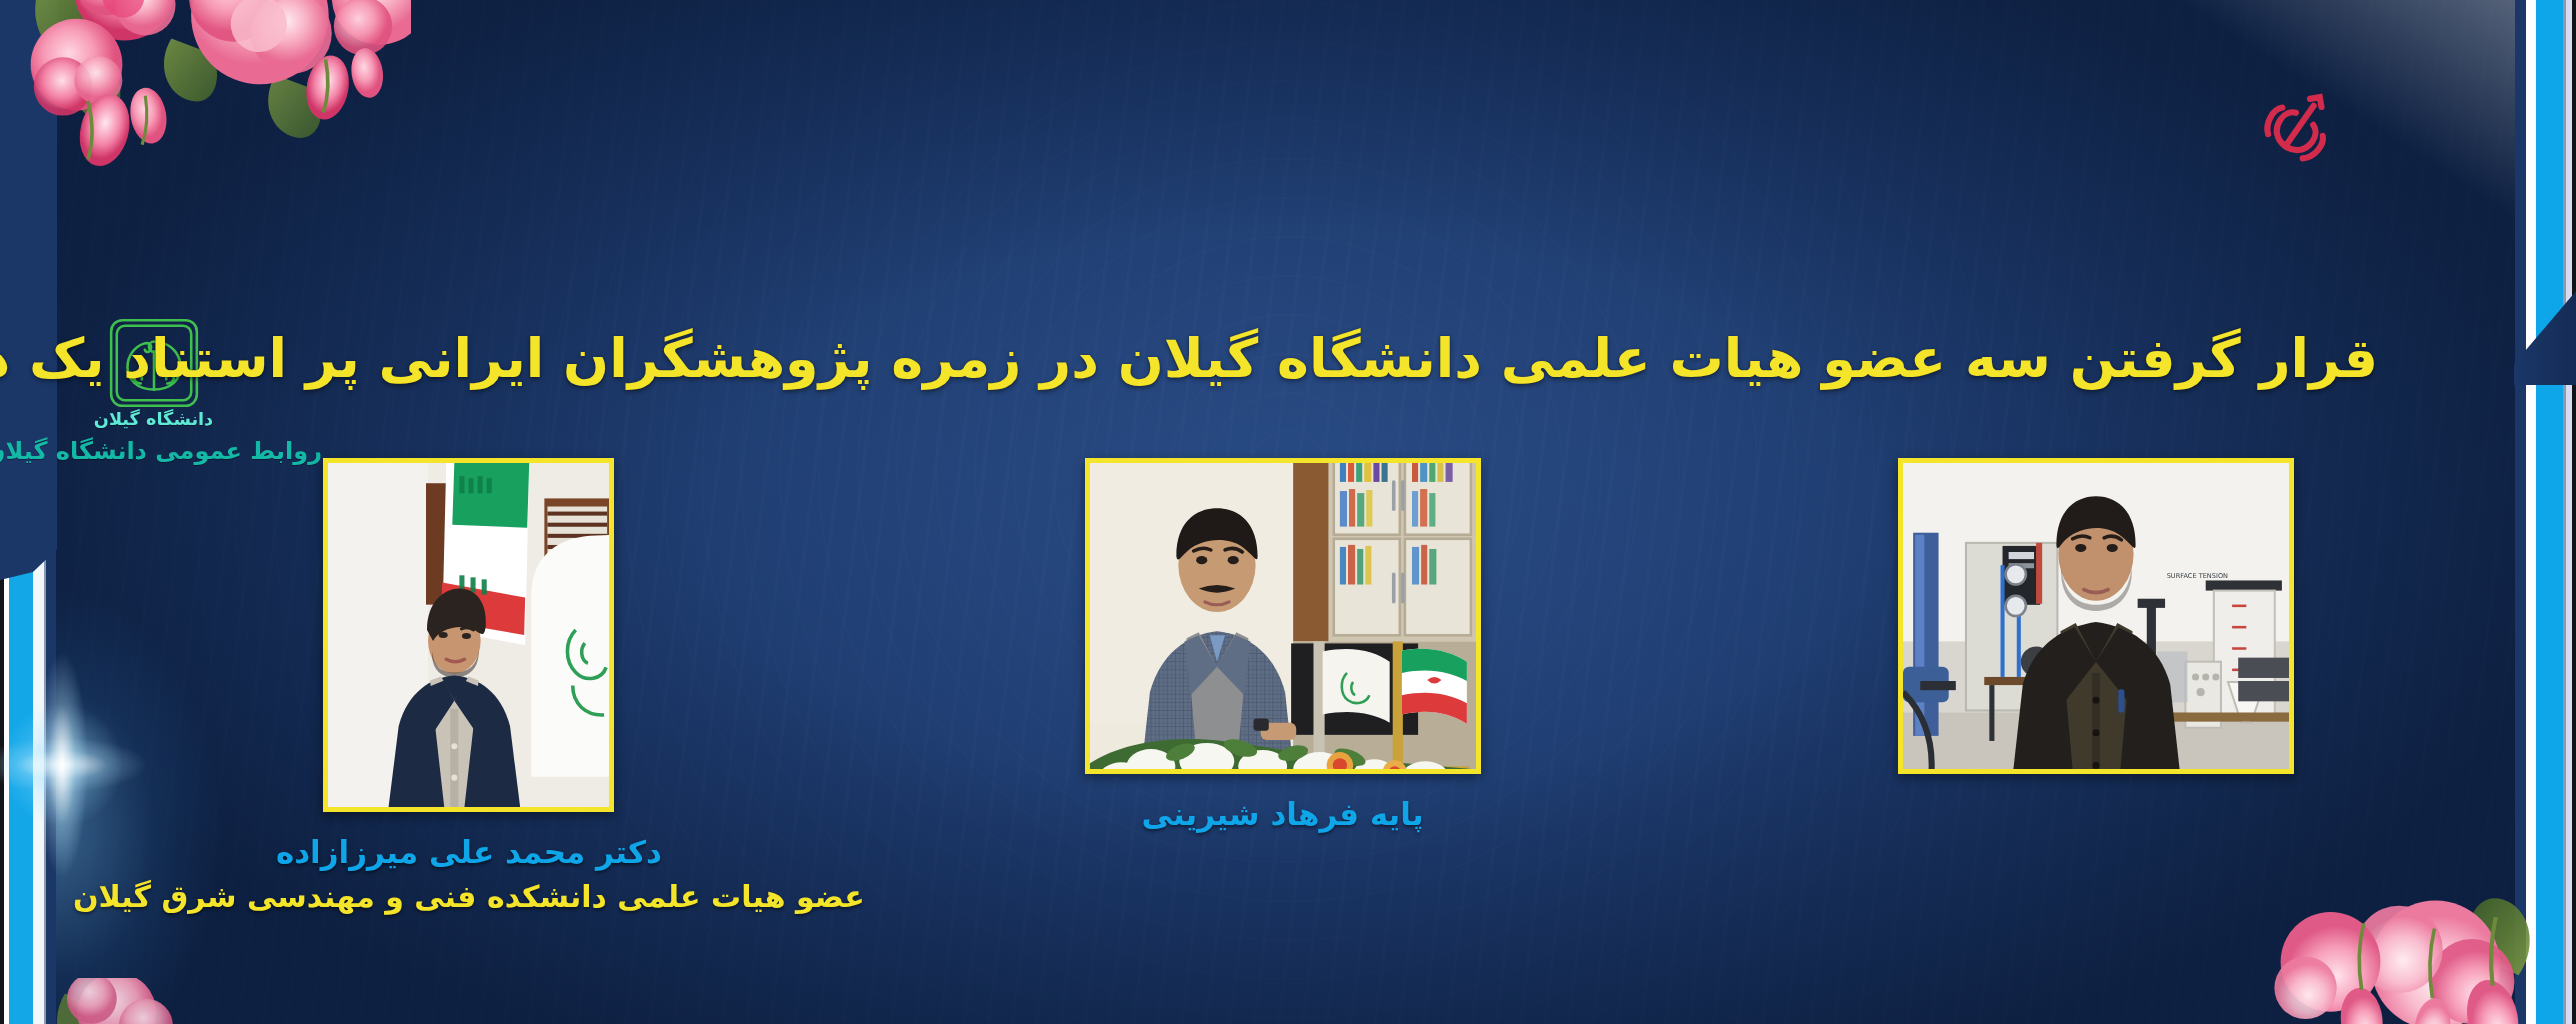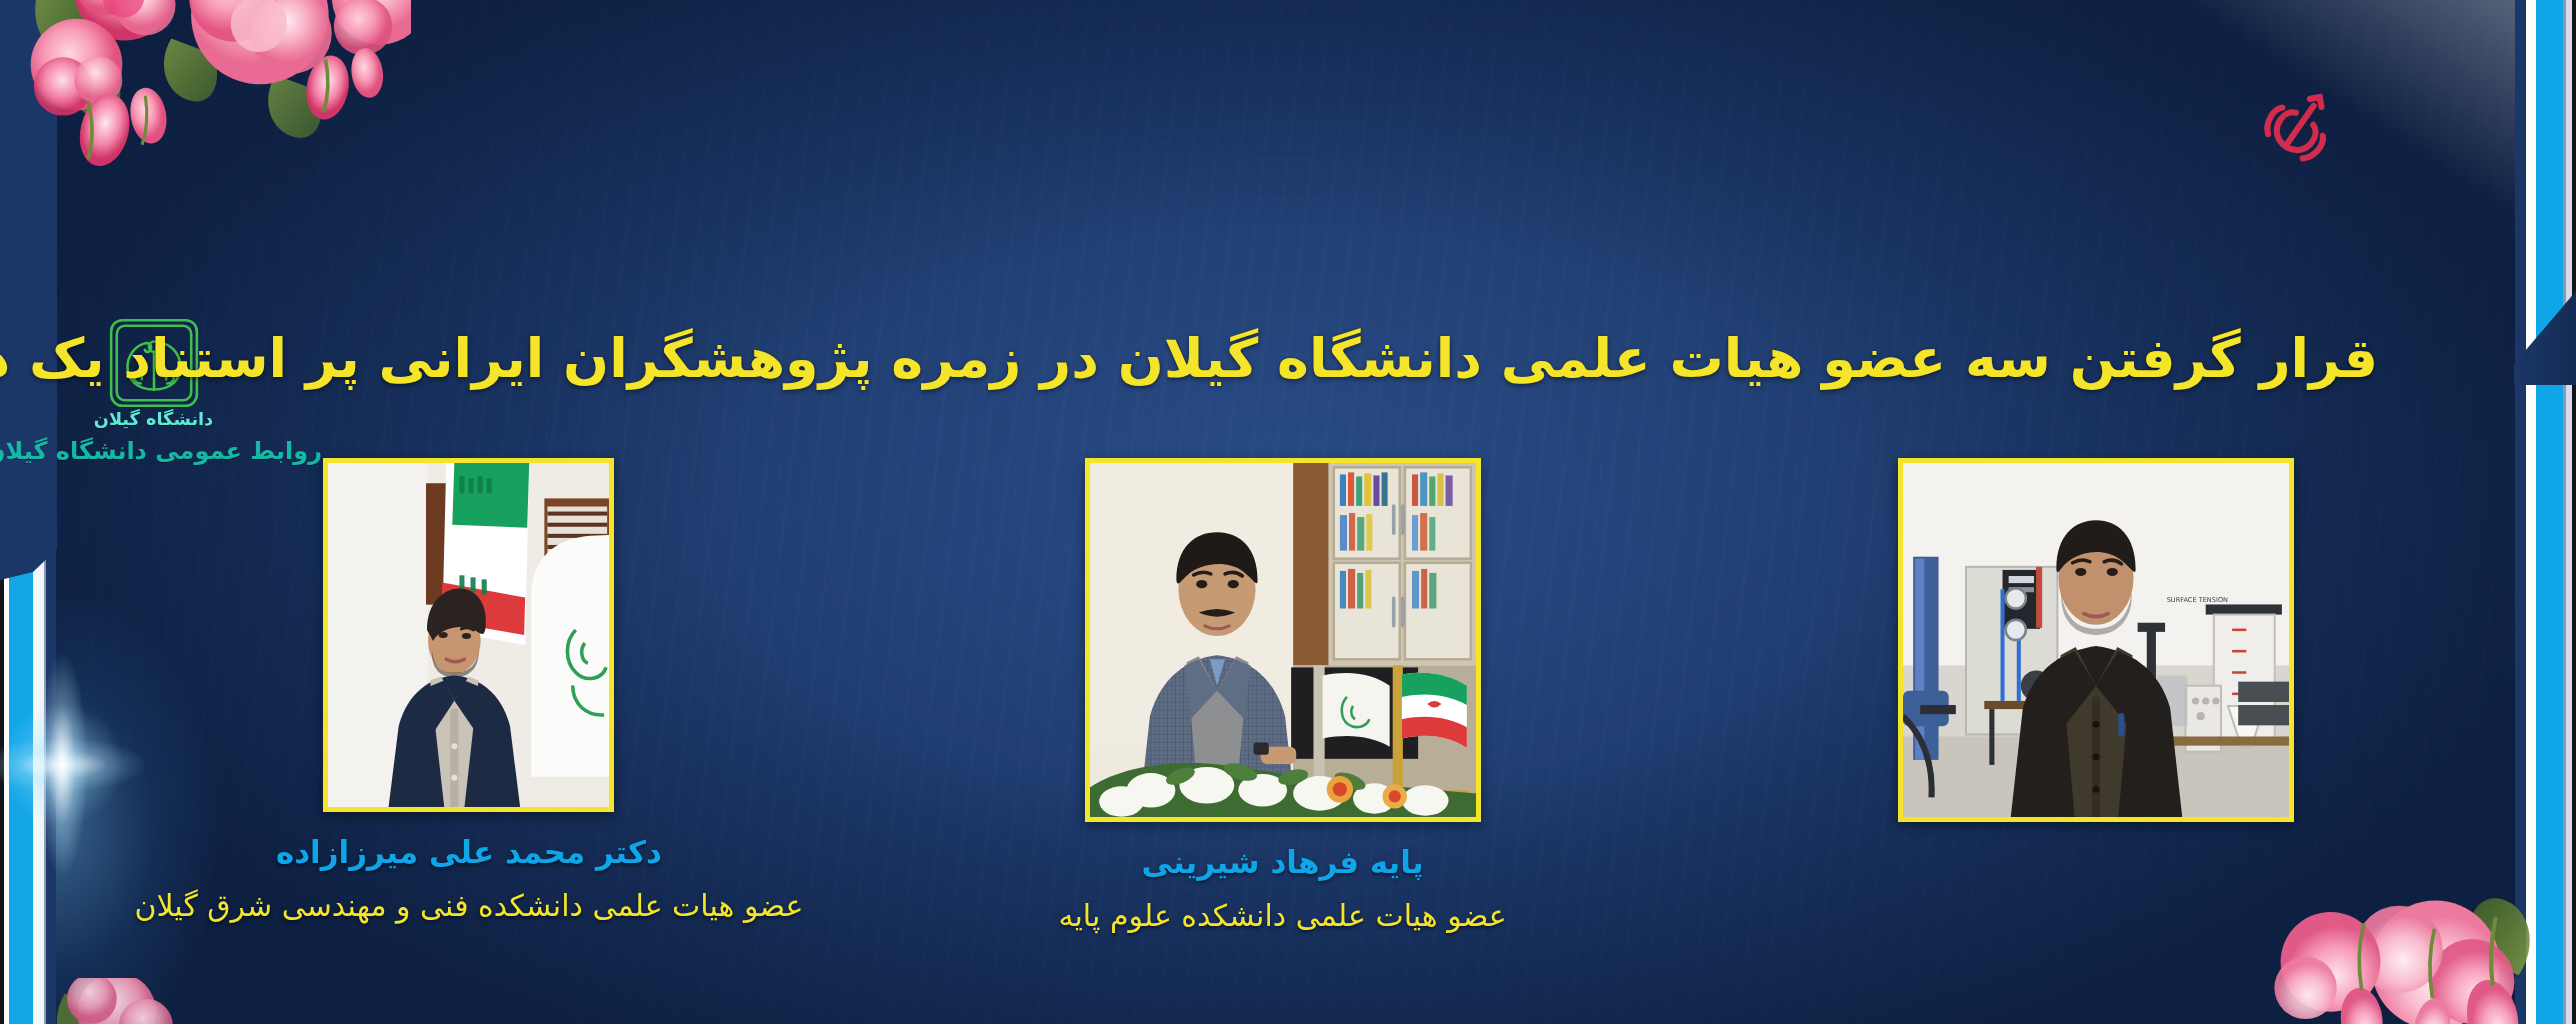--- a/index.html
+++ b/index.html
@@ -147,29 +147,29 @@
     left:62px;right:73px;top:458px;
     display:flex;flex-direction:row-reverse;justify-content:space-around;align-items:flex-start;
   }
   .person{width:572px;display:flex;flex-direction:column;align-items:center;}
   .photo-frame{
     border:5.2px solid #f4e42a;
     background:#0c1c38;
     box-shadow:0 4.2px 11.4px rgba(0,0,0,.45);
     overflow:hidden;
   }
-  .photo-frame.sq{width:396px;height:364px;}
+  .photo-frame.sq{width:396px;height:316px;}
   .photo-frame.tall{width:291px;height:354px;}
   .photo-inner{width:100%;height:100%;position:relative;overflow:hidden;}
   .cap-name{
     margin-top:22px;color:#0ea5e9;font-size:31px;font-weight:900;white-space:nowrap;
     text-shadow:0 1.6px 3.6px rgba(0,0,0,.5);
   }
   .cap-role{
-    margin-top:18px;color:#f4e42a;font-size:30px;font-weight:400;white-space:nowrap;
+    margin-top:9px;color:#f4e42a;font-size:30px;font-weight:700;white-space:nowrap;
     text-shadow:0 1.6px 3.6px rgba(0,0,0,.5);
   }
 </style>
 </head>
 <body>
 
 <div class="stage">
 
   <div class="bg-base"></div>
   <div class="bg-damask"></div>
@@ -504,21 +504,20 @@
                 <circle cx="492" cy="644" r="26" fill="#e8a23e"></circle>
                 <circle cx="492" cy="644" r="14" fill="#d9472f"></circle>
                 <circle cx="600" cy="658" r="24" fill="#eaac47"></circle>
                 <circle cx="600" cy="658" r="12" fill="#d9472f"></circle>
               </g>
             </g>
           </svg>
         </div>
       </div>
       <div class="cap-name">پایه فرهاد شیرینی</div>
-      <div class="cap-role">عضو هیات علمی دانشکده علوم پایه</div>
     </div>
 
     <div class="person">
       <div class="photo-frame sq">
         <div class="photo-inner">
           <svg viewBox="0 0 760 700" width="100%" height="100%" preserveAspectRatio="xMidYMid slice" aria-hidden="true">
             <rect width="760" height="700" fill="#f3f2ef"></rect>
             <rect x="0" y="400" width="760" height="300" fill="#d9d6cf"></rect>
             <rect x="0" y="540" width="760" height="160" fill="#c9c5bd"></rect>
             <rect x="20" y="186" width="50" height="400" fill="#3f5f9b"></rect>

